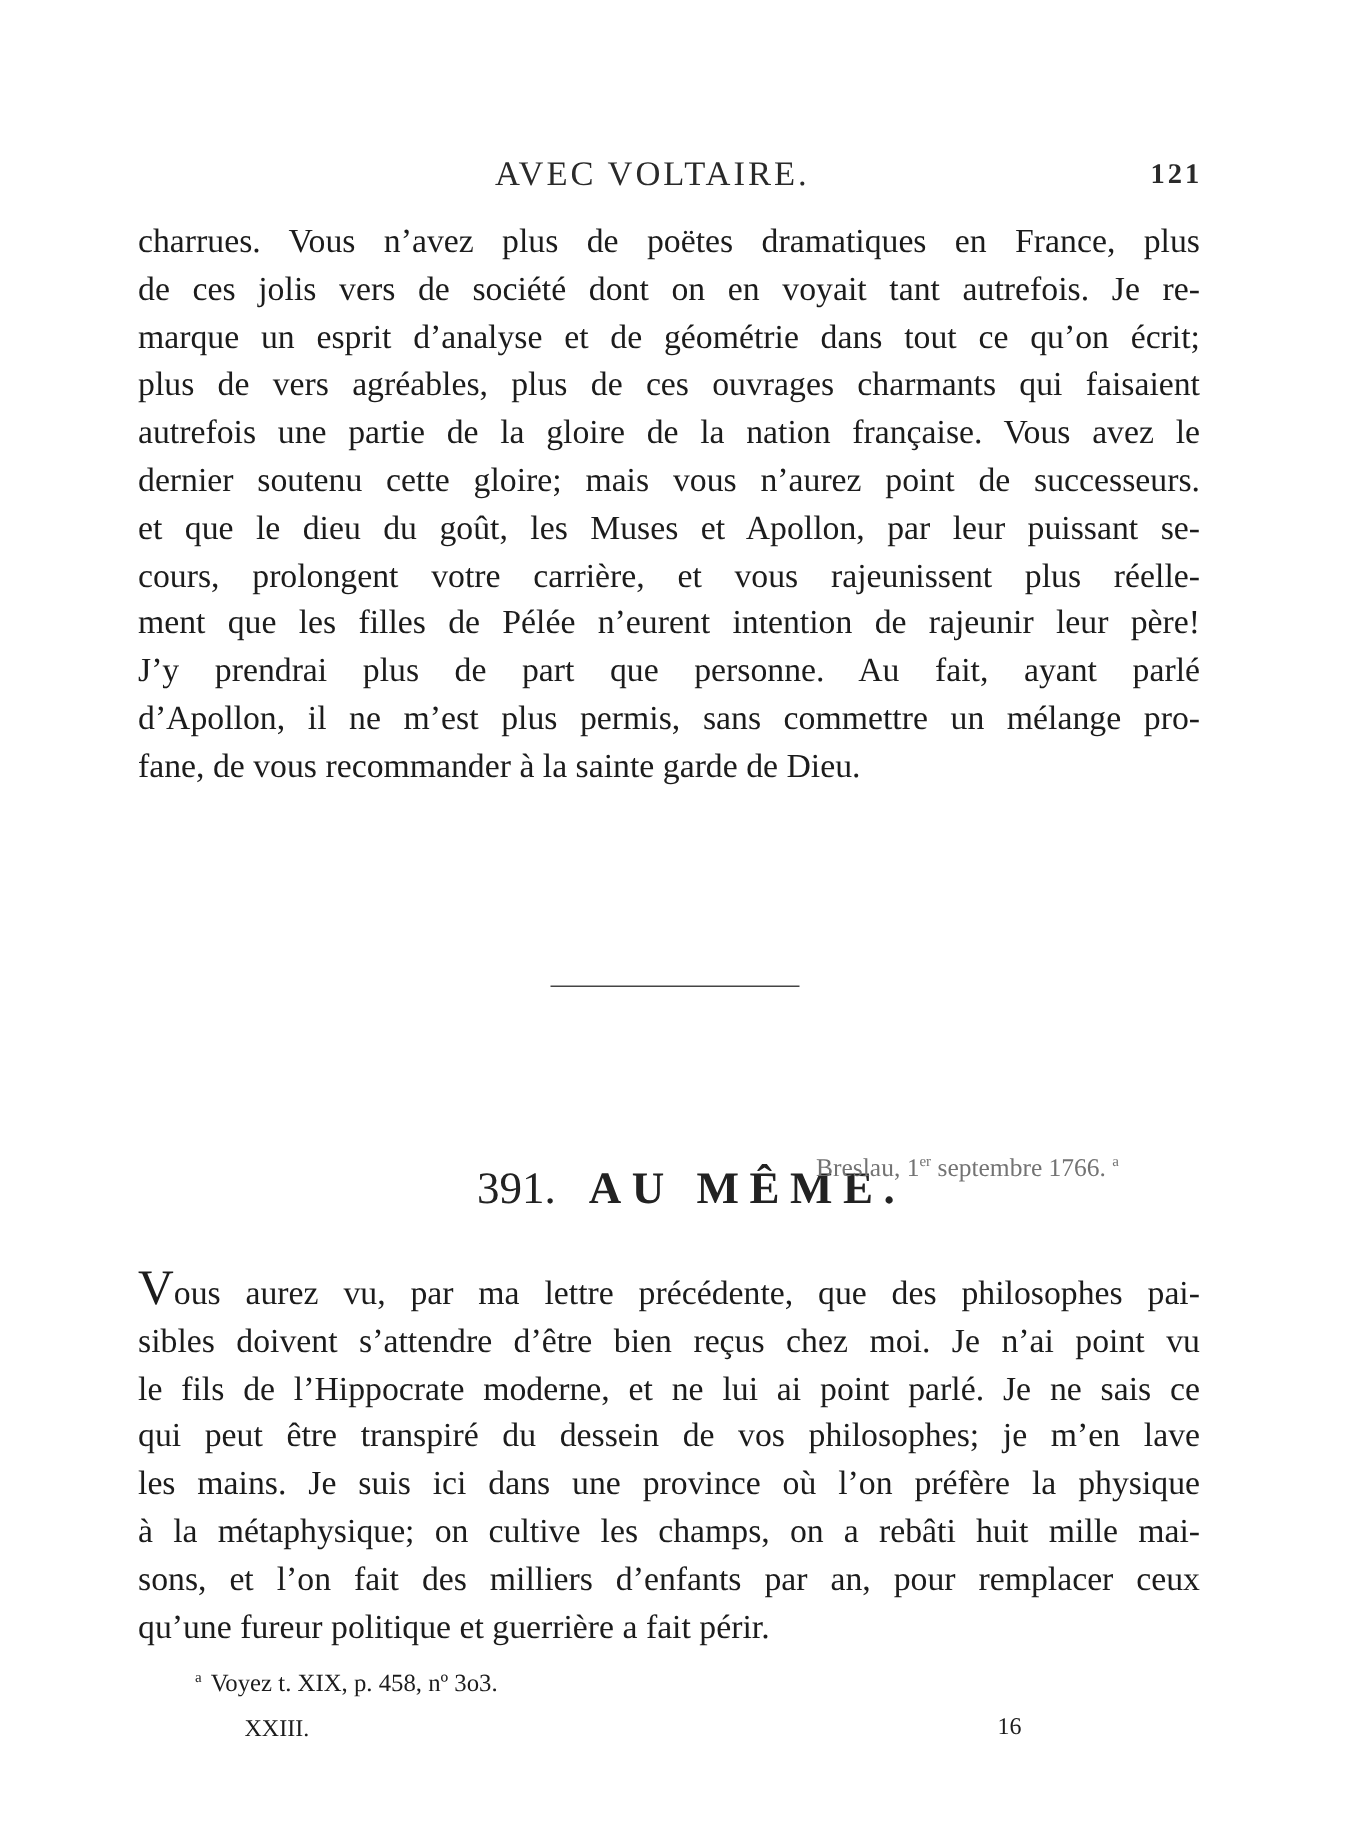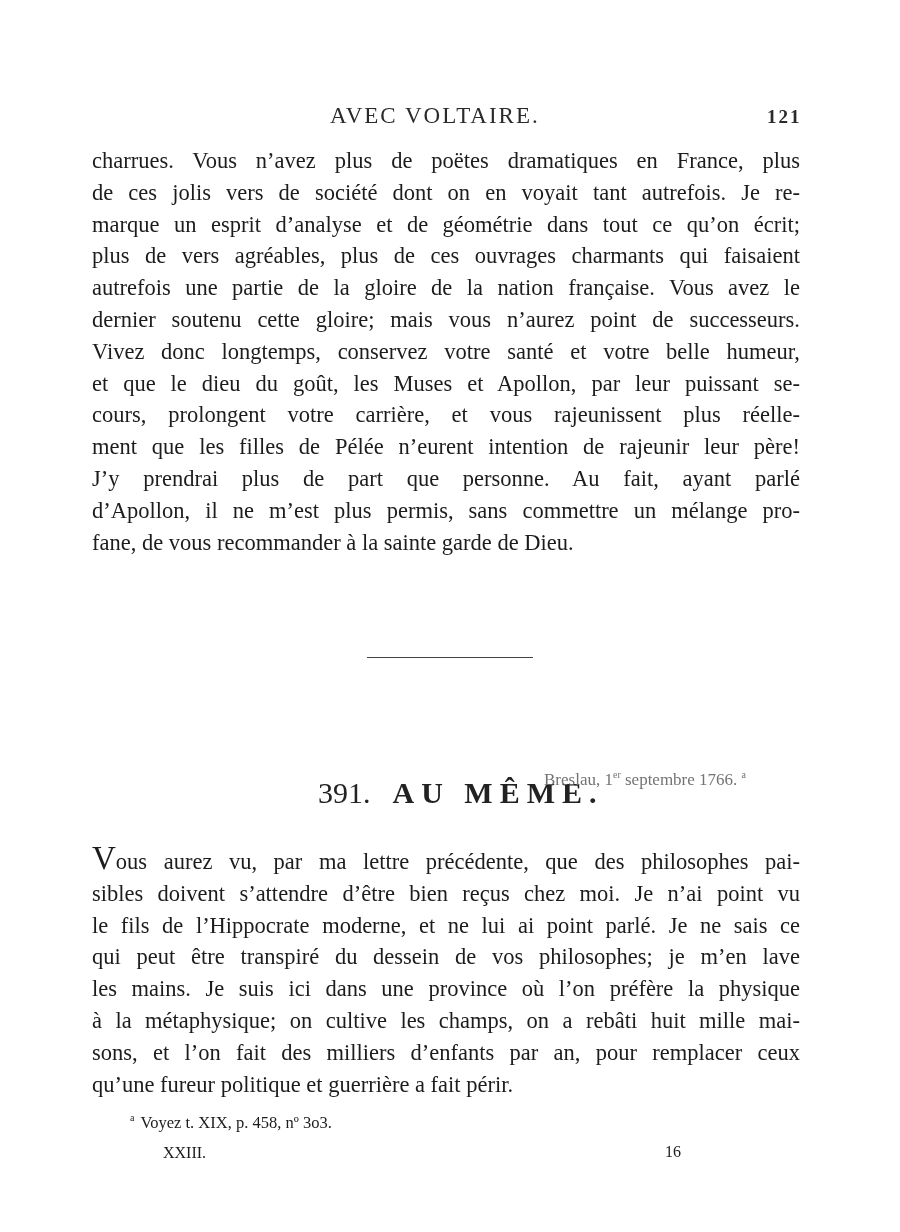--- a/index.html
+++ b/index.html
@@ -61,21 +61,20 @@
   <div class="running-head">AVEC VOLTAIRE.</div>
   <div class="page-num">121</div>
 
   <div class="body-block block1">
     <span class="line">charrues. Vous n’avez plus de poëtes dramatiques en France, plus</span>
     <span class="line">de ces jolis vers de société dont on en voyait tant autrefois. Je re-</span>
     <span class="line">marque un esprit d’analyse et de géométrie dans tout ce qu’on écrit;</span>
     <span class="line">plus de vers agréables, plus de ces ouvrages charmants qui faisaient</span>
     <span class="line">autrefois une partie de la gloire de la nation française. Vous avez le</span>
     <span class="line">dernier soutenu cette gloire; mais vous n’aurez point de successeurs.</span>
-    <span class="line">Vivez donc longtemps, conservez votre santé et votre belle humeur,</span>
     <span class="line">et que le dieu du goût, les Muses et Apollon, par leur puissant se-</span>
     <span class="line">cours, prolongent votre carrière, et vous rajeunissent plus réelle-</span>
     <span class="line">ment que les filles de Pélée n’eurent intention de rajeunir leur père!</span>
     <span class="line">J’y prendrai plus de part que personne. Au fait, ayant parlé</span>
     <span class="line">d’Apollon, il ne m’est plus permis, sans commettre un mélange pro-</span>
     <span class="line last">fane, de vous recommander à la sainte garde de Dieu.</span>
   </div>
 
   <div class="rule"></div>
 

